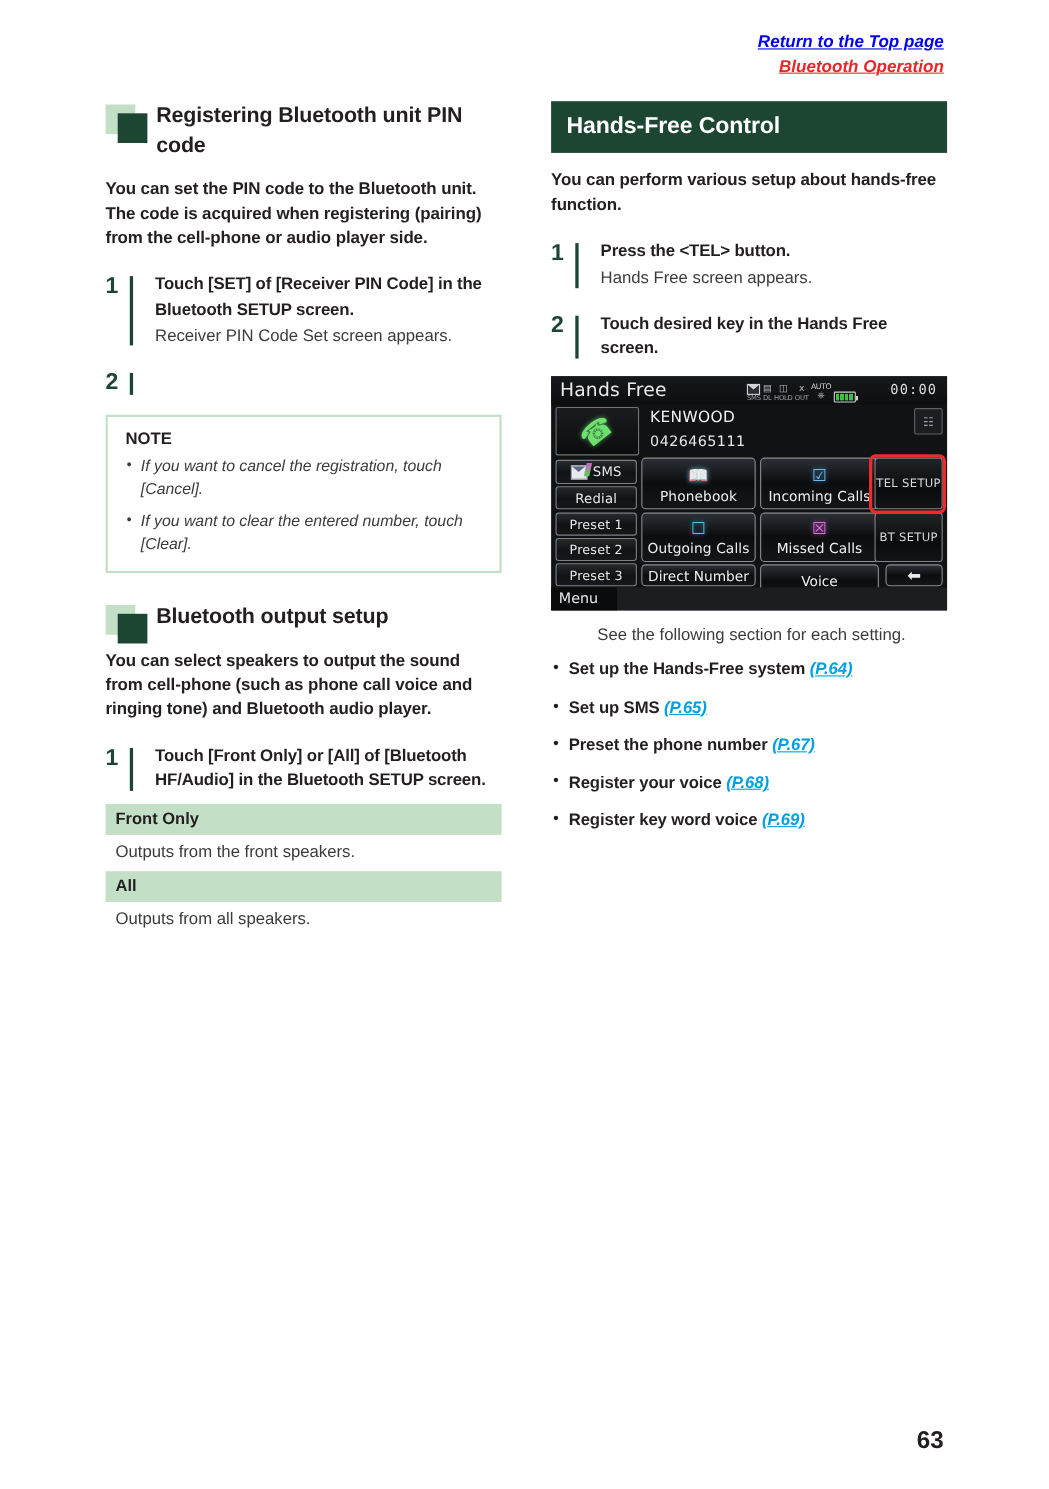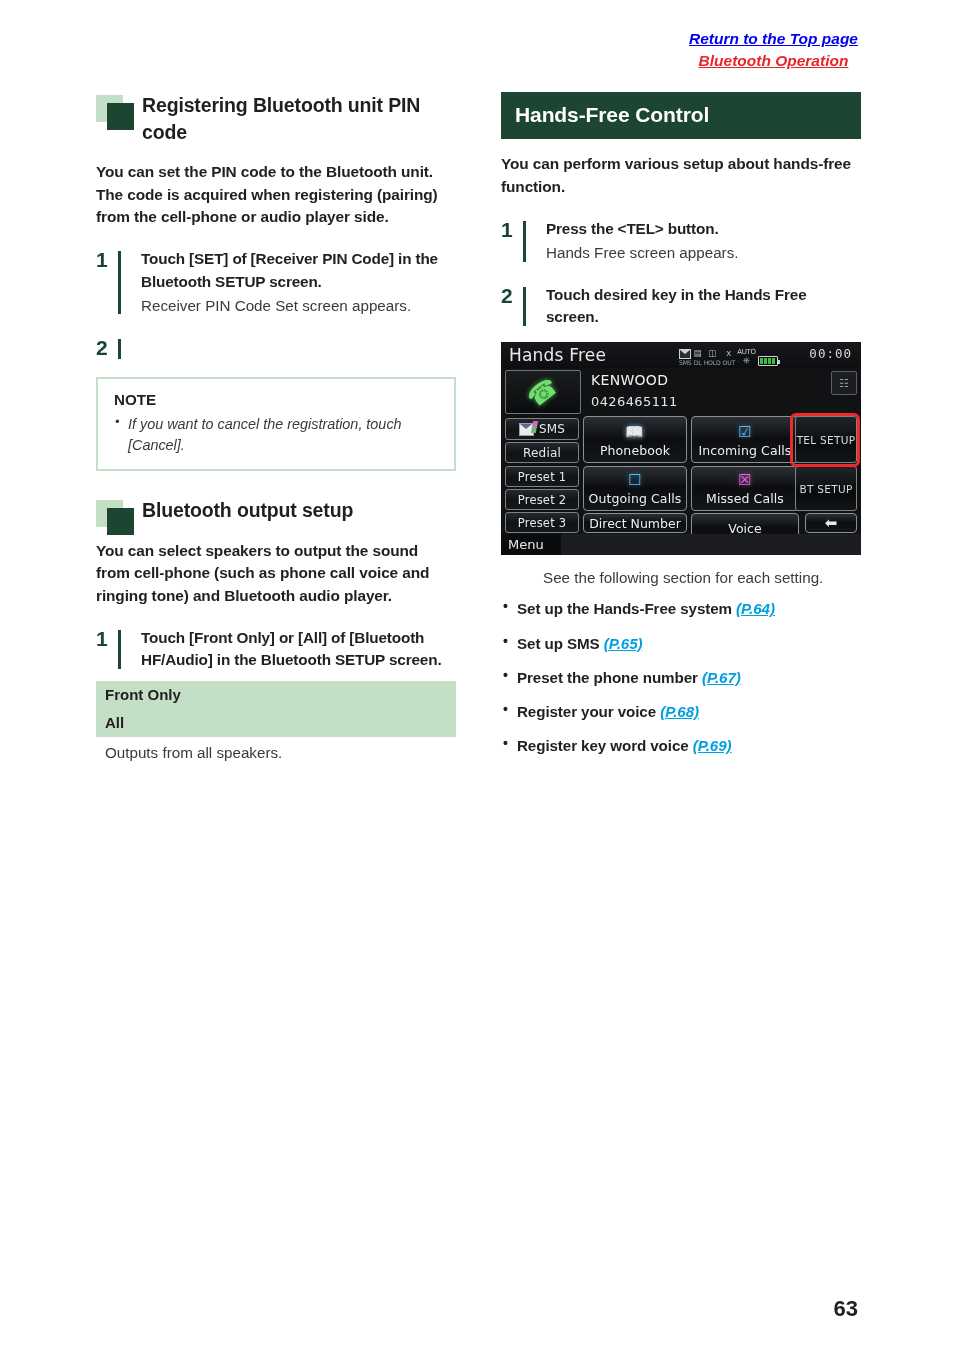--- a/index.html
+++ b/index.html
@@ -27,21 +27,20 @@
     right: 96px;
     text-align: right;
     line-height: 1.45;
   }
   .toplinks a {
     display: block;
     font-style: italic;
     font-weight: bold;
     font-size: 15.5px;
     text-decoration: underline;
-    text-align: center;
   }
   .link-bt  { color: #e8262a; }
 
   
   .col-left {
     position: absolute;
     left: 96px;
     top: 92px;
     width: 360px;
   }
@@ -563,20 +562,21 @@
 
     <div class="step">
       <div class="step-num">2</div>
       <div class="step-bar"></div>
     </div>
 
     <div class="note-box">
       <p class="note-title">NOTE</p>
       <ul class="note-list">
         <li>If you want to cancel the registration, touch [Cancel].</li>
+        <li>If you want to clear the entered number, touch [Clear].</li>
       </ul>
     </div>
 
     <div class="sec-head">
       <span class="marker-back"></span>
       <span class="marker-front"></span>
       <h2>Bluetooth output setup</h2>
     </div>
 
     <p class="lead">You can select speakers to output the sound from cell-phone (such as phone call voice and ringing tone) and Bluetooth audio player.</p>
@@ -584,20 +584,21 @@
     <div class="step">
       <div class="step-num">1</div>
       <div class="step-bar"></div>
       <div class="step-body">
         <p class="step-title">Touch [Front Only] or [All] of [Bluetooth HF/Audio] in the Bluetooth SETUP screen.</p>
       </div>
     </div>
 
     <div class="val-table">
       <div class="val-head">Front Only</div>
+      <div class="val-body">Outputs from the front speakers.</div>
       <div class="val-head">All</div>
       <div class="val-body">Outputs from all speakers.</div>
     </div>
 
   </div>
 
   <div class="col-right">
 
     <div class="band-head">Hands-Free Control</div>
 

